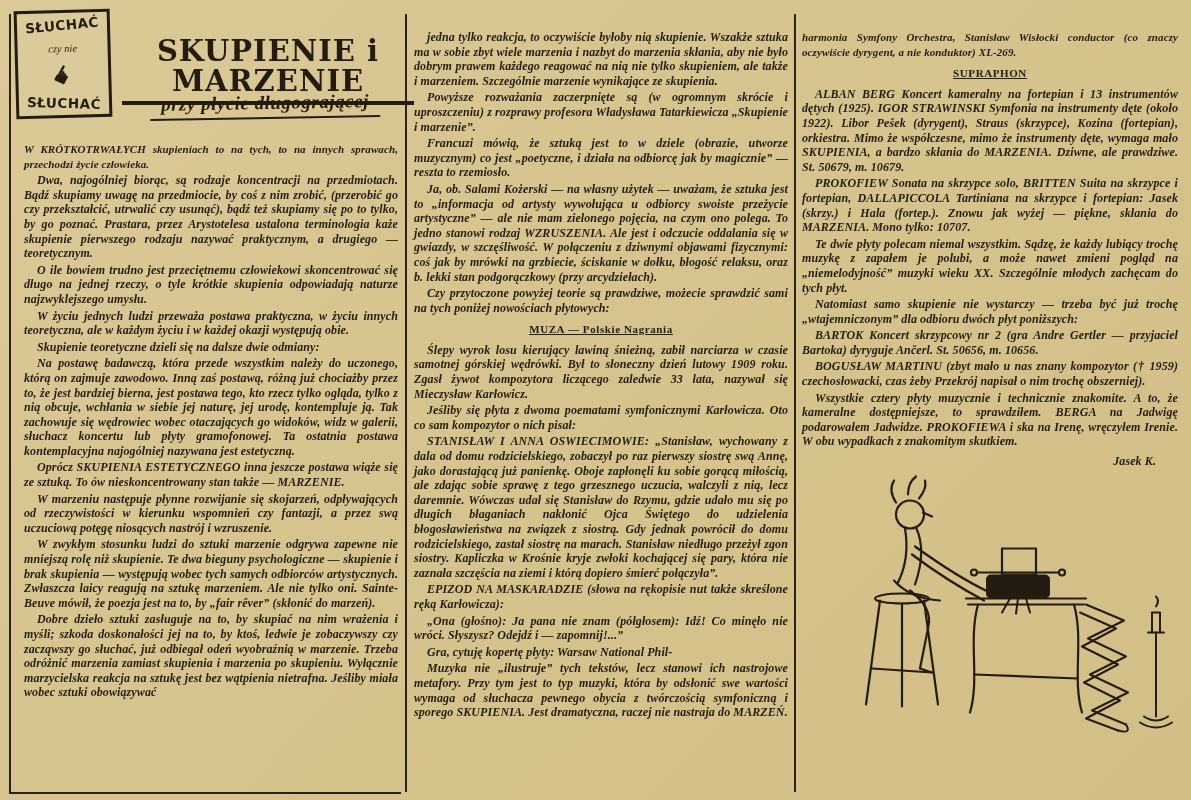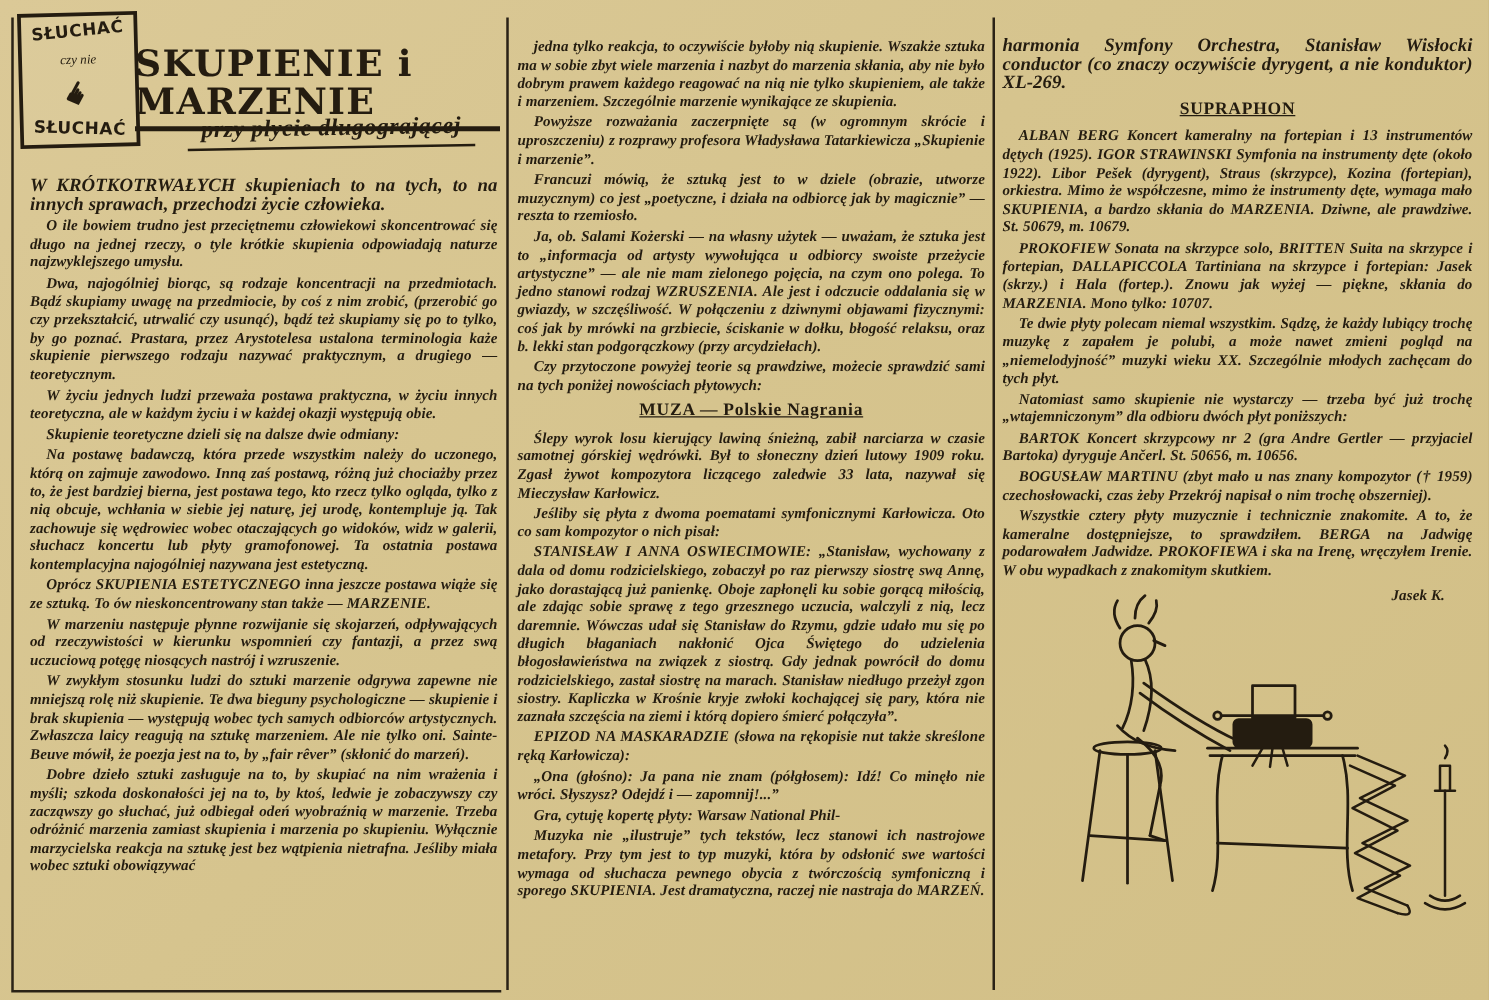--- a/index.html
+++ b/index.html
@@ -24,21 +24,21 @@
     display:flex; flex-direction:column; align-items:center; justify-content:space-between;
     padding:4px 2px; text-align:center; background:rgba(255,255,255,0.04);
   }
   .logo .l1,.logo .l3 { font-family:"DejaVu Sans",sans-serif; font-weight:bold; font-size:13.5px; letter-spacing:0.5px; }
   .logo .l1 { transform:rotate(-4deg); }
   .logo .l3 { transform:rotate(3deg); }
   .logo .l2 { font-style:italic; font-size:10.5px; }
   .logo .hand { font-size:24px; line-height:20px; transform:rotate(-60deg); }
 
   
-  .title-wrap { position:absolute; left:108px; top:36px; width:292px; }
+  .title-wrap { position:absolute; left:122px; top:36px; width:292px; text-align:center; }
   .title-wrap h1 {
     display:inline-block; font-size:29px; font-weight:bold; letter-spacing:1px;
     border-bottom:4px solid #241c10; padding-bottom:4px; line-height:1.05;
     font-family:"DejaVu Serif",serif;
   }
   .subtitle {
     position:absolute; left:150px; top:92px; width:230px;
     font-style:italic; font-weight:bold; font-size:19px; letter-spacing:0.5px;
     border-bottom:2px solid #241c10; padding-bottom:3px; text-align:center;
     transform:rotate(-1deg);
@@ -47,24 +47,24 @@
   
   .col {
     position:absolute; width:374px; text-align:justify;
     font-size:12px; line-height:14.6px; font-weight:bold; letter-spacing:0.1px;
     color:#241c10;
   }
   .col-1 { left:24px;  top:142px; }
   .col-2 { left:414px; top:30px; }
   .col-3 { left:802px; top:30px; width:376px; }
   .col p { text-indent:13px; margin-bottom:2px;font-style:italic; }
-  .col p.lead { text-indent:0; font-size:15px; }
+  .col p.lead { text-indent:0; font-size:11px; }
   .col-heading {
     text-align:center; font-weight:bold; text-decoration:underline;
-    margin:7px 0 6px; font-size:14px; letter-spacing:0.6px;
+    margin:7px 0 6px; font-size:11px; letter-spacing:0.6px;
   }
   .sig { text-align:right; font-style:italic; margin-top:5px; padding-right:22px; }
 
   
   .cartoon { position:absolute; left:818px; top:468px; width:360px; height:325px; }
 </style>
 </head>
 <body>
 
 <div class="page">
@@ -81,22 +81,22 @@
     <div class="l3">SŁUCHAĆ</div>
   </div>
 
   <div class="title-wrap">
     <h1>SKUPIENIE i MARZENIE</h1>
   </div>
   <div class="subtitle">przy płycie długogrającej</div>
 
   <div class="col col-1" id="col1">
       <p class="lead">W KRÓTKOTRWAŁYCH skupieniach to na tych, to na innych sprawach, przechodzi życie człowieka.</p>
+      <p>Dwa, najogólniej biorąc, są rodzaje koncentracji na przedmiotach. Bądź skupiamy uwagę na przedmiocie, by coś z nim zrobić, (przerobić go czy przekształcić, utrwalić czy usunąć), bądź też skupiamy się po to tylko, by go poznać. Prastara, przez Arystotelesa ustalona terminologia każe skupienie pierwszego rodzaju nazywać praktycznym, a drugiego — teoretycznym.</p>
       <p>O ile bowiem trudno jest przeciętnemu człowiekowi skoncentrować się długo na jednej rzeczy, o tyle krótkie skupienia odpowiadają naturze najzwyklejszego umysłu.</p>
-      <p>Dwa, najogólniej biorąc, są rodzaje koncentracji na przedmiotach. Bądź skupiamy uwagę na przedmiocie, by coś z nim zrobić, (przerobić go czy przekształcić, utrwalić czy usunąć), bądź też skupiamy się po to tylko, by go poznać. Prastara, przez Arystotelesa ustalona terminologia każe skupienie pierwszego rodzaju nazywać praktycznym, a drugiego — teoretycznym.</p>
       <p>W życiu jednych ludzi przeważa postawa praktyczna, w życiu innych teoretyczna, ale w każdym życiu i w każdej okazji występują obie.</p>
       <p>Skupienie teoretyczne dzieli się na dalsze dwie odmiany:</p>
       <p>Na postawę badawczą, która przede wszystkim należy do uczonego, którą on zajmuje zawodowo. Inną zaś postawą, różną już chociażby przez to, że jest bardziej bierna, jest postawa tego, kto rzecz tylko ogląda, tylko z nią obcuje, wchłania w siebie jej naturę, jej urodę, kontempluje ją. Tak zachowuje się wędrowiec wobec otaczających go widoków, widz w galerii, słuchacz koncertu lub płyty gramofonowej. Ta ostatnia postawa kontemplacyjna najogólniej nazywana jest estetyczną.</p>
       <p>Oprócz SKUPIENIA ESTETYCZNEGO inna jeszcze postawa wiąże się ze sztuką. To ów nieskoncentrowany stan także — MARZENIE.</p>
       <p>W marzeniu następuje płynne rozwijanie się skojarzeń, odpływających od rzeczywistości w kierunku wspomnień czy fantazji, a przez swą uczuciową potęgę niosących nastrój i wzruszenie.</p>
       <p>W zwykłym stosunku ludzi do sztuki marzenie odgrywa zapewne nie mniejszą rolę niż skupienie. Te dwa bieguny psychologiczne — skupienie i brak skupienia — występują wobec tych samych odbiorców artystycznych. Zwłaszcza laicy reagują na sztukę marzeniem. Ale nie tylko oni. Sainte-Beuve mówił, że poezja jest na to, by „fair rêver” (skłonić do marzeń).</p>
       <p>Dobre dzieło sztuki zasługuje na to, by skupiać na nim wrażenia i myśli; szkoda doskonałości jej na to, by ktoś, ledwie je zobaczywszy czy zacząwszy go słuchać, już odbiegał odeń wyobraźnią w marzenie. Trzeba odróżnić marzenia zamiast skupienia i marzenia po skupieniu. Wyłącznie marzycielska reakcja na sztukę jest bez wątpienia nietrafna. Jeśliby miała wobec sztuki obowiązywać</p>
     </div>
   <div class="col col-2" id="col2">
       <p>jedna tylko reakcja, to oczywiście byłoby nią skupienie. Wszakże sztuka ma w sobie zbyt wiele marzenia i nazbyt do marzenia skłania, aby nie było dobrym prawem każdego reagować na nią nie tylko skupieniem, ale także i marzeniem. Szczególnie marzenie wynikające ze skupienia.</p>

